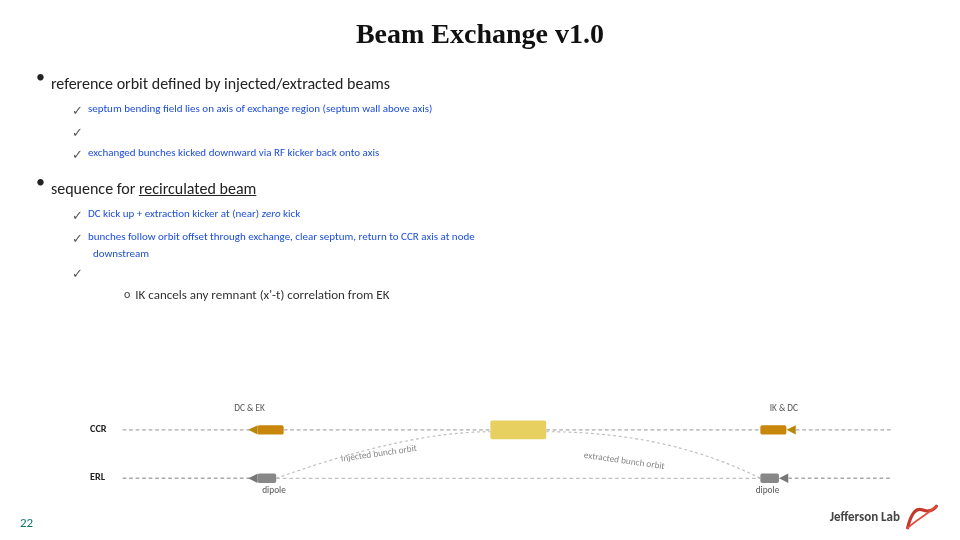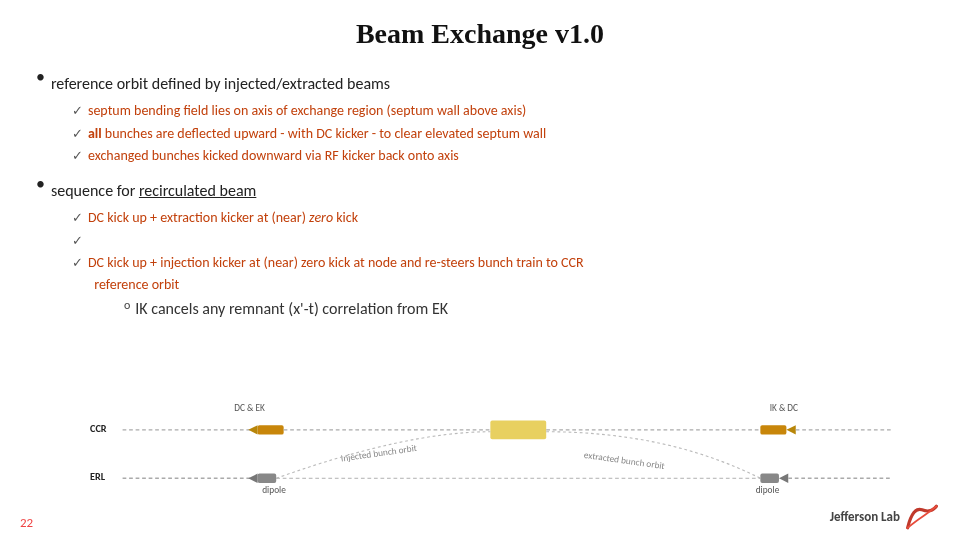--- a/index.html
+++ b/index.html
@@ -59,42 +59,42 @@
       margin-bottom: 1px;
     }
     .check {
       color: #555;
       font-size: 13px;
       margin-right: 5px;
       margin-top: 1px;
       line-height: 1.55;
     }
     .sub-bullet-text {
-      font-size: 14px;
+      font-size: 11px;
       line-height: 1.55;
-      color: #c2410c;
+      color: #1d4ed8;
     }
     .sub-bullet-text em {
     }
     .sub-sub-bullets {
       margin-left: 52px;
       margin-bottom: 2px;
     }
     .sub-sub-bullet {
       display: flex;
       align-items: flex-start;
     }
     .circle-o {
       font-size: 12px;
       margin-right: 5px;
       color: #444;
       line-height: 1.6;
     }
     .sub-sub-bullet-text {
-      font-size: 16px;
+      font-size: 13px;
       color: #333;
       line-height: 1.6;
       text-align: right;
     }
 
     
     .diagram-area {
       position: absolute;
       bottom: 30px;
       left: 60px;
@@ -110,21 +110,21 @@
       width: calc(100% - 30px);
       height: 110px;
     }
 
     
     .page-number {
       position: absolute;
       bottom: 10px;
       left: 20px;
       font-size: 13px;
-      color: #ef4444;
+      color: #0f766e;
     }
 
     
     .jlab-logo {
       position: absolute;
       bottom: 8px;
       right: 20px;
       display: flex;
       align-items: center;
       margin-top: 12px;
@@ -154,45 +154,44 @@
       reference orbit defined by injected/extracted beams
     </span>
   </div>
   <div class="sub-bullets">
     <div class="sub-bullet">
       <span class="check">✓</span>
       <span class="sub-bullet-text">septum bending field lies on axis of exchange region (septum wall above axis)</span>
     </div>
     <div class="sub-bullet">
       <span class="check">✓</span>
-      <span class="sub-bullet-text"><strong>all</strong> bunches are deflected upward - with DC kicker - to clear elevated septum wall</span>
     </div>
     <div class="sub-bullet">
       <span class="check">✓</span>
       <span class="sub-bullet-text">exchanged bunches kicked downward via RF kicker back onto axis</span>
     </div>
   </div>
 
   <div class="bullet-main">
     <span class="bullet-dot">•</span>
     <span class="bullet-main-text">
       sequence for <u>recirculated beam</u>
     </span>
   </div>
   <div class="sub-bullets">
     <div class="sub-bullet">
       <span class="check">✓</span>
       <span class="sub-bullet-text">DC kick up + extraction kicker at (near) <em>zero</em> kick</span>
     </div>
     <div class="sub-bullet">
       <span class="check">✓</span>
-    </div>
-    <div class="sub-bullet">
-      <span class="check">✓</span>
-      <span class="sub-bullet-text">DC kick up + injection kicker at (near) zero kick at node and re-steers bunch train to CCR<br>&nbsp;&nbsp;reference orbit</span>
+      <span class="sub-bullet-text">bunches follow orbit offset through exchange, clear septum, return to CCR axis at node<br>&nbsp;&nbsp;downstream</span>
+    </div>
+    <div class="sub-bullet">
+      <span class="check">✓</span>
     </div>
     <div class="sub-sub-bullets">
       <div class="sub-sub-bullet">
         <span class="circle-o">o</span>
         <span class="sub-sub-bullet-text">IK cancels any remnant (x'-t) correlation from EK</span>
       </div>
     </div>
   </div>
 
   <div class="diagram-area">

